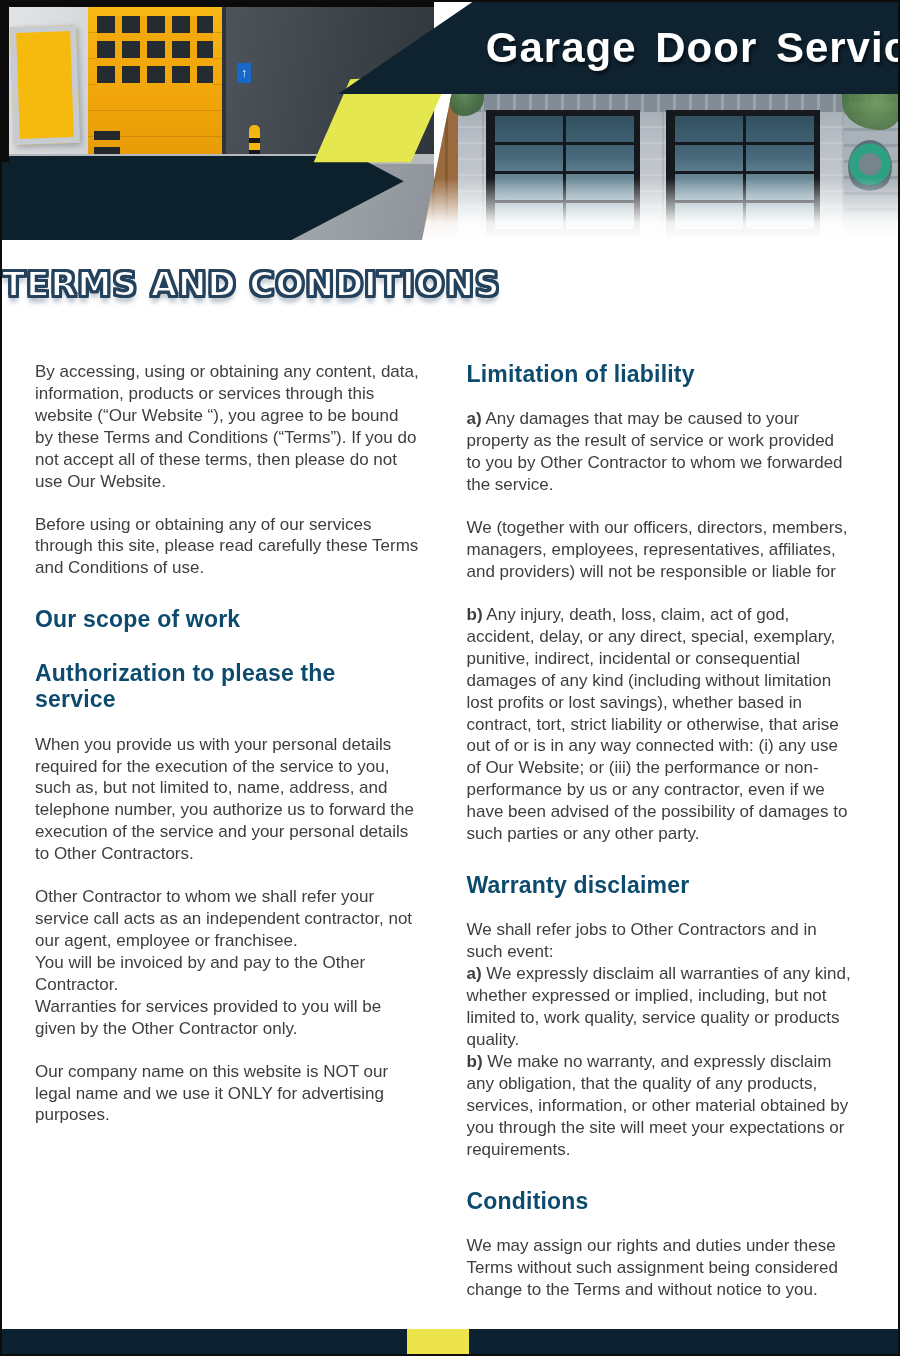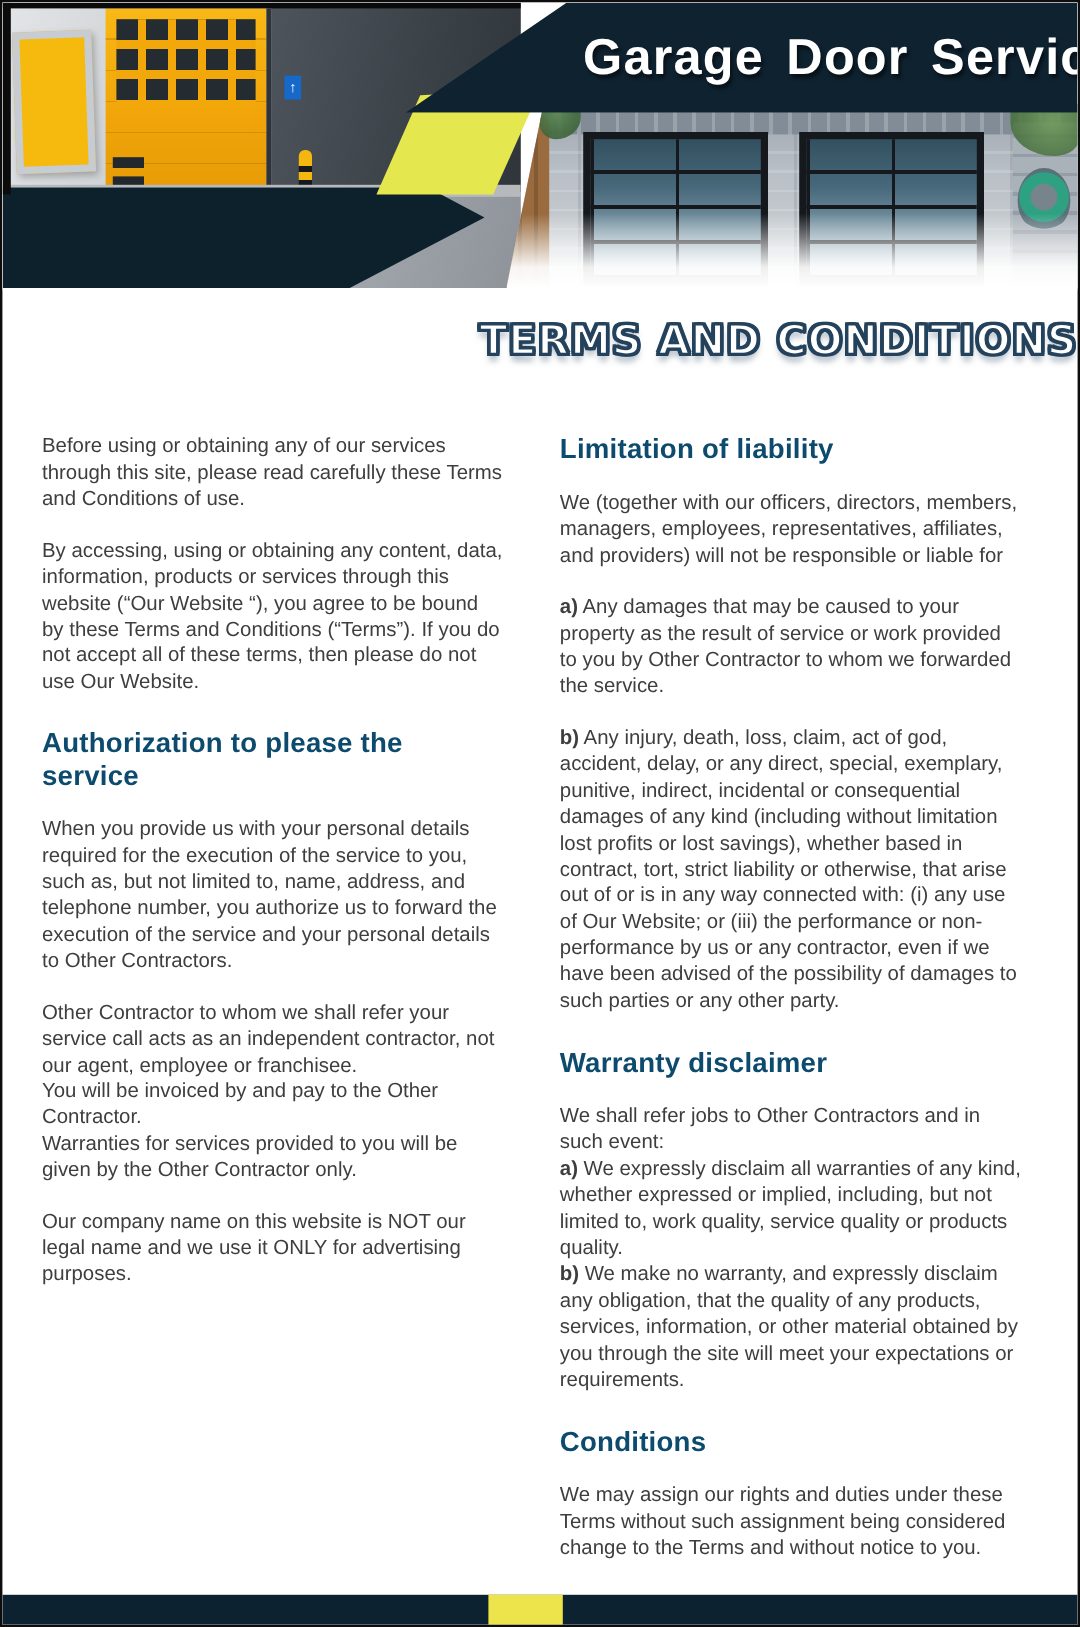--- a/index.html
+++ b/index.html
@@ -76,21 +76,21 @@
 
   
   .brand-banner{position:absolute;left:0;top:0;width:100%;height:92px;z-index:4;
     background:#0f2230;clip-path:polygon(52.5% 0,100% 0,100% 100%,37.5% 100%);
     display:flex;align-items:center;}
   .brand-title{margin-left:54%;white-space:nowrap;color:#fff;font-weight:bold;
     font-size:42px;letter-spacing:1px;word-spacing:6px;
     text-shadow:2px 3px 3px rgba(0,0,0,.5);}
 
   
-  .title-wrap{text-align:right;padding-top:22px;height:76px;}
+  .title-wrap{text-align:left;padding-top:22px;height:76px;}
   .page-title{
     display:inline-block;margin:0;font-family:"DejaVu Sans",sans-serif;
     font-size:34px;font-weight:800;letter-spacing:1px;color:#fff;
     -webkit-text-stroke:2px #24425c;
     text-shadow:
       -2px -2px 0 #24425c,2px -2px 0 #24425c,-2px 2px 0 #24425c,2px 2px 0 #24425c,
       -2px 0 0 #24425c,2px 0 0 #24425c,0 -2px 0 #24425c,0 2px 0 #24425c,
       0 6px 5px rgba(115,135,155,.6);}
 
   
@@ -150,31 +150,32 @@
       <div class="brand-title">Garage Door Service</div>
     </div>
   </div>
 
   <div class="title-wrap">
     <h1 class="page-title">TERMS AND CONDITIONS</h1>
   </div>
 
   <div class="content">
     <div class="col">
+        <p>By accessing, using or obtaining any content, data, information, products or services through this website (“Our Website “), you agree to be bound by these Terms and Conditions (“Terms”). If you do not accept all of these terms, then please do not use Our Website.</p>
         <p>Before using or obtaining any of our services through this site, please read carefully these Terms and Conditions of use.</p>
-        <p>By accessing, using or obtaining any content, data, information, products or services through this website (“Our Website “), you agree to be bound by these Terms and Conditions (“Terms”). If you do not accept all of these terms, then please do not use Our Website.</p>
+        <h2>Our scope of work</h2>
         <h2>Authorization to please the service</h2>
         <p>When you provide us with your personal details required for the execution of the service to you, such as, but not limited to, name, address, and telephone number, you authorize us to forward the execution of the service and your personal details to Other Contractors.</p>
         <p>Other Contractor to whom we shall refer your service call acts as an independent contractor, not our agent, employee or franchisee.<br>You will be invoiced by and pay to the Other Contractor.<br>Warranties for services provided to you will be given by the Other Contractor only.</p>
         <p>Our company name on this website is NOT our legal name and we use it ONLY for advertising purposes.</p>
       </div>
     <div class="col">
         <h2>Limitation of liability</h2>
+        <p><strong>a)</strong> Any damages that may be caused to your property as the result of service or work provided to you by Other Contractor to whom we forwarded the service.</p>
         <p>We (together with our officers, directors, members, managers, employees, representatives, affiliates, and providers) will not be responsible or liable for</p>
-        <p><strong>a)</strong> Any damages that may be caused to your property as the result of service or work provided to you by Other Contractor to whom we forwarded the service.</p>
         <p><strong>b)</strong> Any injury, death, loss, claim, act of god, accident, delay, or any direct, special, exemplary, punitive, indirect, incidental or consequential damages of any kind (including without limitation lost profits or lost savings), whether based in contract, tort, strict liability or otherwise, that arise out of or is in any way connected with: (i) any use of Our Website; or (iii) the performance or non-performance by us or any contractor, even if we have been advised of the possibility of damages to such parties or any other party.</p>
         <h2>Warranty disclaimer</h2>
         <p>We shall refer jobs to Other Contractors and in such event:<br><strong>a)</strong> We expressly disclaim all warranties of any kind, whether expressed or implied, including, but not limited to, work quality, service quality or products quality.<br><strong>b)</strong> We make no warranty, and expressly disclaim any obligation, that the quality of any products, services, information, or other material obtained by you through the site will meet your expectations or requirements.</p>
         <h2>Conditions</h2>
         <p>We may assign our rights and duties under these Terms without such assignment being considered change to the Terms and without notice to you.</p>
       </div>
   </div>
 
   <div class="footer">
     <div class="footer-accent"></div>

